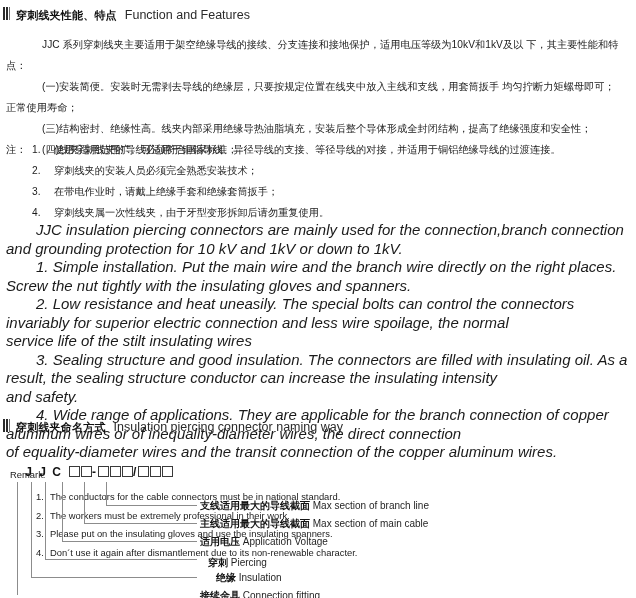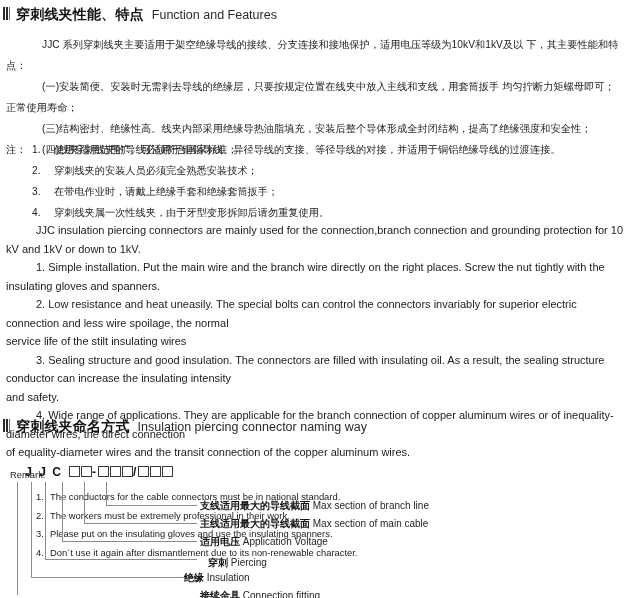--- a/index.html
+++ b/index.html
@@ -34,21 +34,21 @@
     background: linear-gradient(to right,
         #2b2b2b 0 2px, #ffffff 2px 3px,
         #2b2b2b 3px 5px, #ffffff 5px 6px,
         #6f6f6f 6px 7px);
     margin-right: 6px;
     position: relative;
     top: 1px;
     flex: none;
   }
   .head-cn {
-    font-size: 14px;
+    font-size: 11px;
     font-weight: bold;
     color: #111111;
     letter-spacing: .2px;
     white-space: nowrap;
   }
   .head-en {
     font-size: 12.5px;
     color: #2a2a2a;
     margin-left: 8px;
     white-space: nowrap;
@@ -96,25 +96,26 @@
   }
   .note-row.sub .note-label {
     width: 26px;
   }
 
   
   .block-en {
     margin-top: 16px;
   }
   .p-en {
-    font-size: 11px;
+    font-size: 15px;
     line-height: 18.5px;
     color: #1b1b1b;
     text-indent: 30px;
     margin: 0;
+    font-style: italic;
   }
   .p-en.flush {
     text-indent: 0;
   }
   .remark-title {
     font-size: 9.4px;
     line-height: 18.5px;
     margin: 4px;
     color: #1b1b1b;
   }
@@ -299,21 +300,21 @@
       <span class="lb-en">Max section of main cable</span>
     </div>
     <div class="label" style="left:200px; top:71px;">
       <span class="lb-cn">适用电压</span>
       <span class="lb-en">Application Voltage</span>
     </div>
     <div class="label" style="left:200px; top:92px;margin-left:8px;">
       <span class="lb-cn">穿刺</span>
       <span class="lb-en">Piercing</span>
     </div>
-    <div class="label" style="left:184px; top:107px;text-align:center;">
+    <div class="label" style="left:216px; top:107px;text-align:center;">
       <span class="lb-cn">绝缘</span>
       <span class="lb-en">Insulation</span>
     </div>
     <div class="label" style="left:200px; top:125px;">
       <span class="lb-cn">接续金具</span>
       <span class="lb-en">Connection fitting</span>
     </div>
   </div>
 
 </div>

